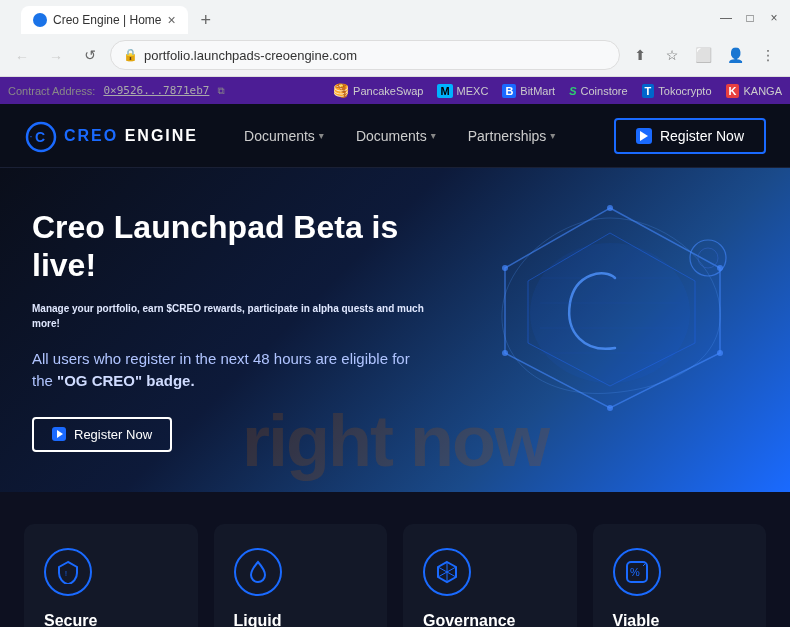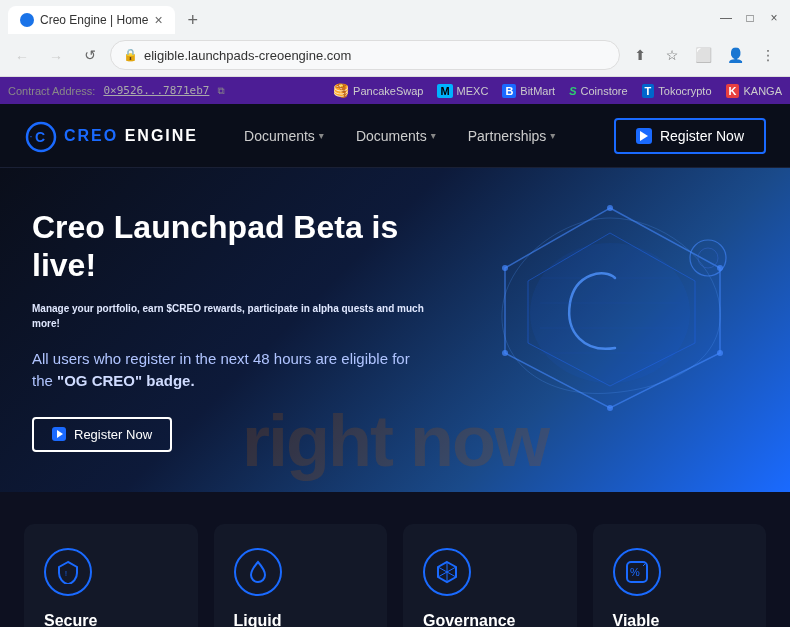--- a/index.html
+++ b/index.html
@@ -1,20 +1,20 @@
 <!DOCTYPE html>
 <html><head>
   <meta charset="utf-8">
   <style>
     * { margin: 0; padding: 0; box-sizing: border-box; }
     body { width: 790px; font-family: Arial, sans-serif; background: #fff; overflow-x: hidden; }
 
     
     .browser-chrome { background: #f1f3f4; border-bottom: 1px solid #ddd; }
-    .browser-titlebar { display: flex; align-items: center; padding: 6px 8px 0; gap: 4px; }
+    .browser-titlebar { display: flex; align-items: center; padding: 6px 8px 0; gap: 4px; margin-left: 13px; }
     .browser-tab { display: flex; align-items: center; background: #fff; border-radius: 8px 8px 0 0; padding: 6px 12px; font-size: 12px; color: #333; gap: 6px; min-width: 160px; }
     .browser-tab-favicon { width: 14px; height: 14px; background: #1a73e8; border-radius: 50%; }
     .browser-tab-close { margin-left: auto; color: #666; cursor: pointer; font-size: 14px; }
     .browser-new-tab { width: 28px; height: 28px; display: flex; align-items: center; justify-content: center; color: #666; font-size: 18px; }
     .browser-window-controls { margin-left: auto; display: flex; gap: 8px; align-items: center; padding-bottom: 4px; }
     .browser-window-controls span { display: inline-block; width: 16px; height: 16px; display: flex; align-items: center; justify-content: center; color: #555; font-size: 12px; }
     .browser-toolbar { display: flex; align-items: center; padding: 6px 8px; gap: 6px; }
     .browser-nav-btn { width: 28px; height: 28px; border-radius: 50%; display: flex; align-items: center; justify-content: center; color: #666; font-size: 14px; cursor: pointer; }
     .browser-nav-btn.disabled { color: #ccc; cursor: default; }
     .browser-addressbar { flex: 1; height: 30px; border: 1px solid #ddd; border-radius: 15px; display: flex; align-items: center; padding: 0 12px; gap: 6px; background: #f8f9fa; font-size: 13px; color: #333; }
@@ -81,21 +81,21 @@
       <span>□</span>
       <span>×</span>
     </div>
   </div>
   <div class="browser-toolbar">
     <div class="browser-nav-btn disabled">←</div>
     <div class="browser-nav-btn disabled">→</div>
     <div class="browser-nav-btn">↺</div>
     <div class="browser-addressbar">
       <span class="lock-icon">🔒</span>
-      <span>eligible.launchpads-creoengine.com</span>
+      <span>portfolio.launchpads-creoengine.com</span>
     </div>
     <div class="browser-toolbar-right">
       <div class="browser-toolbar-icon">⬆</div>
       <div class="browser-toolbar-icon">☆</div>
       <div class="browser-toolbar-icon">⬜</div>
       <div class="browser-toolbar-icon">👤</div>
       <div class="browser-toolbar-icon">⋮</div>
     </div>
   </div>
 </div>

